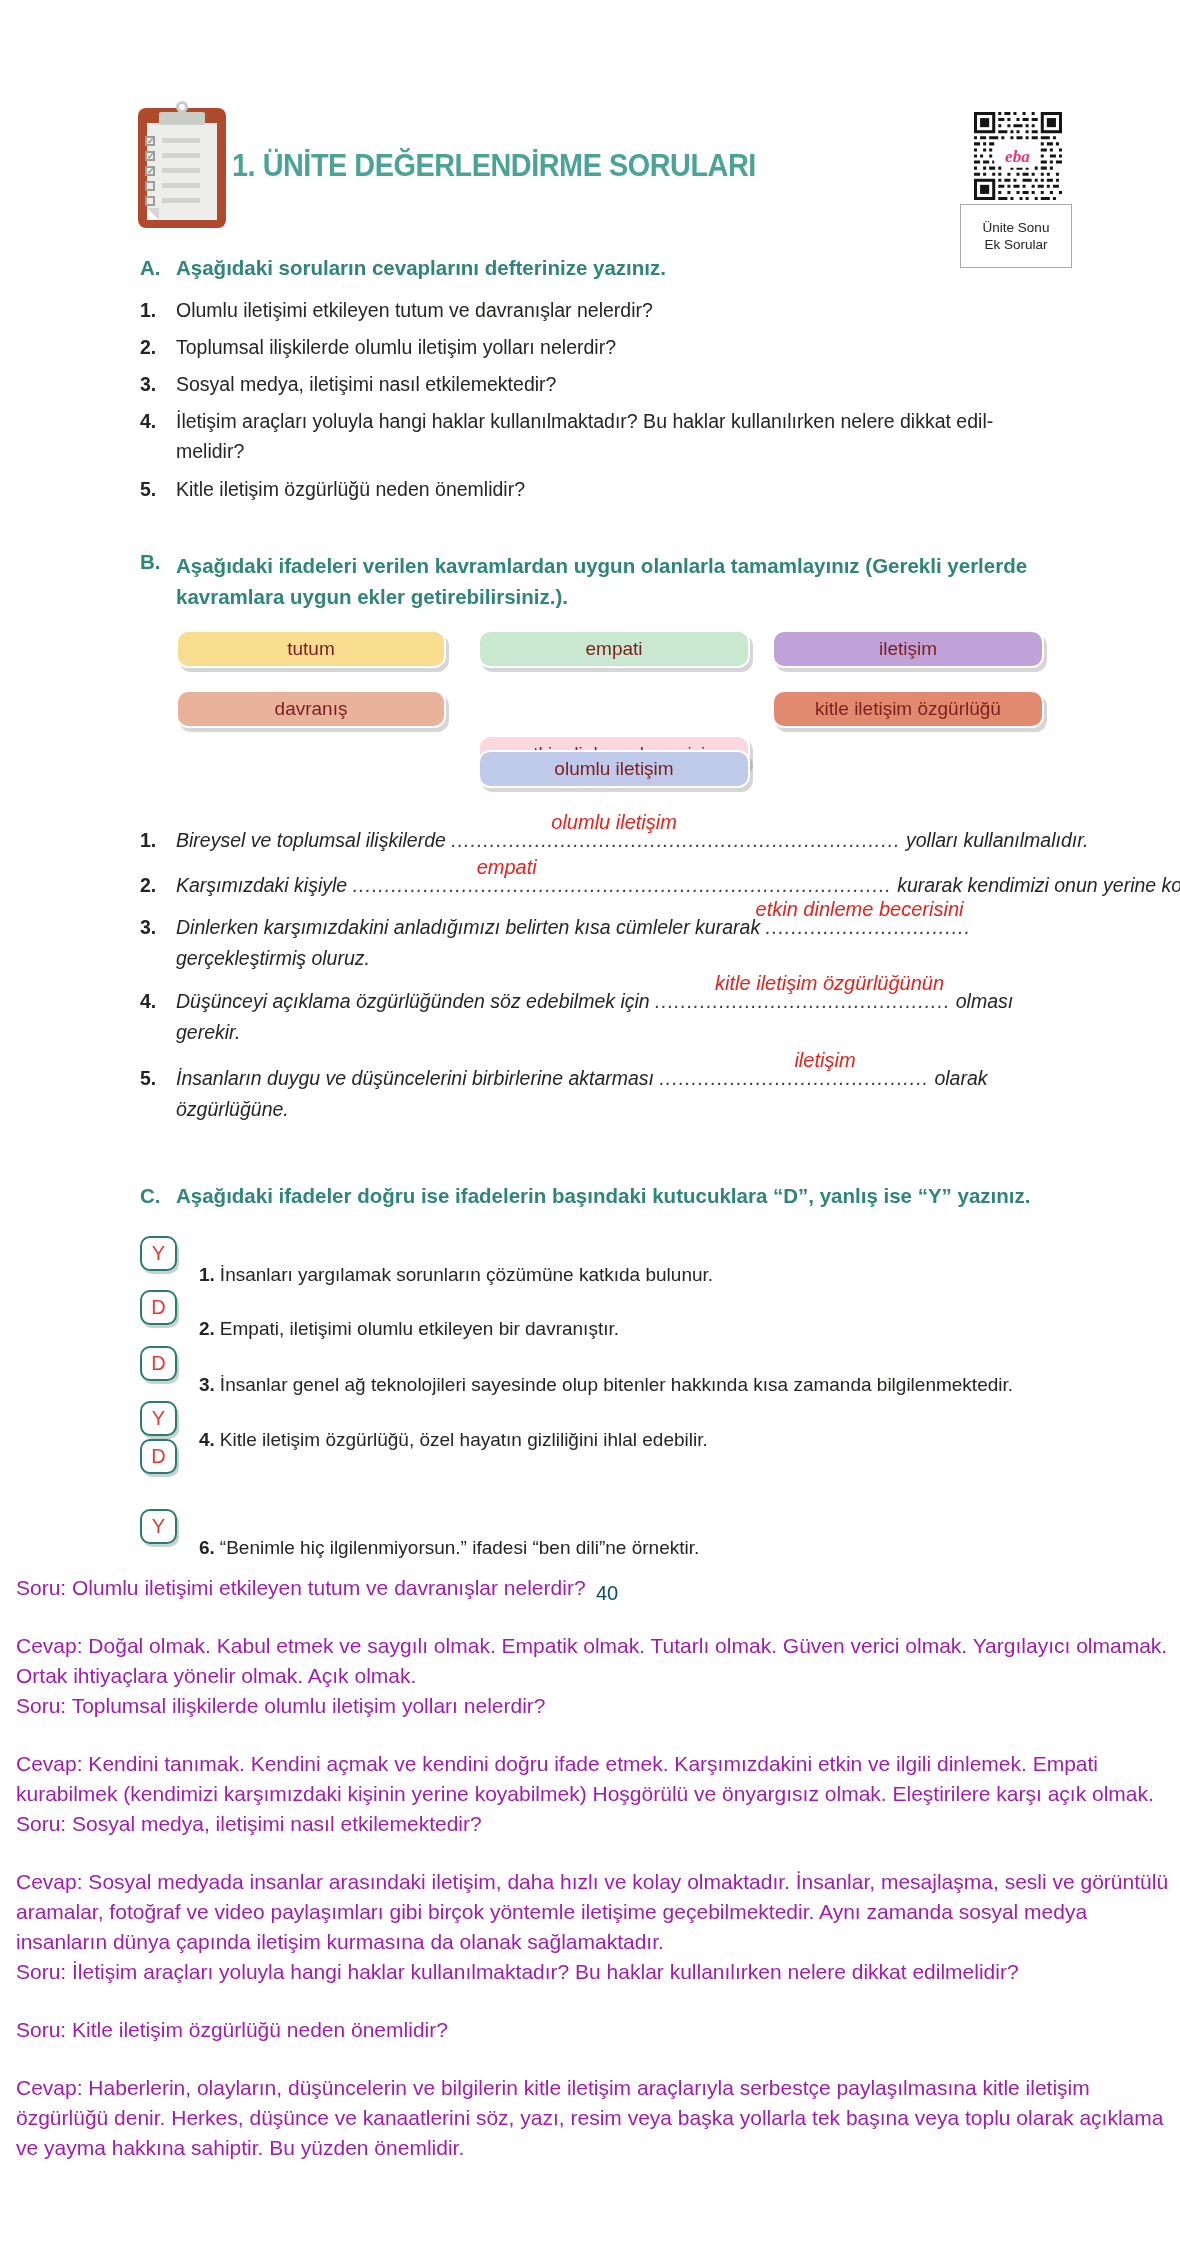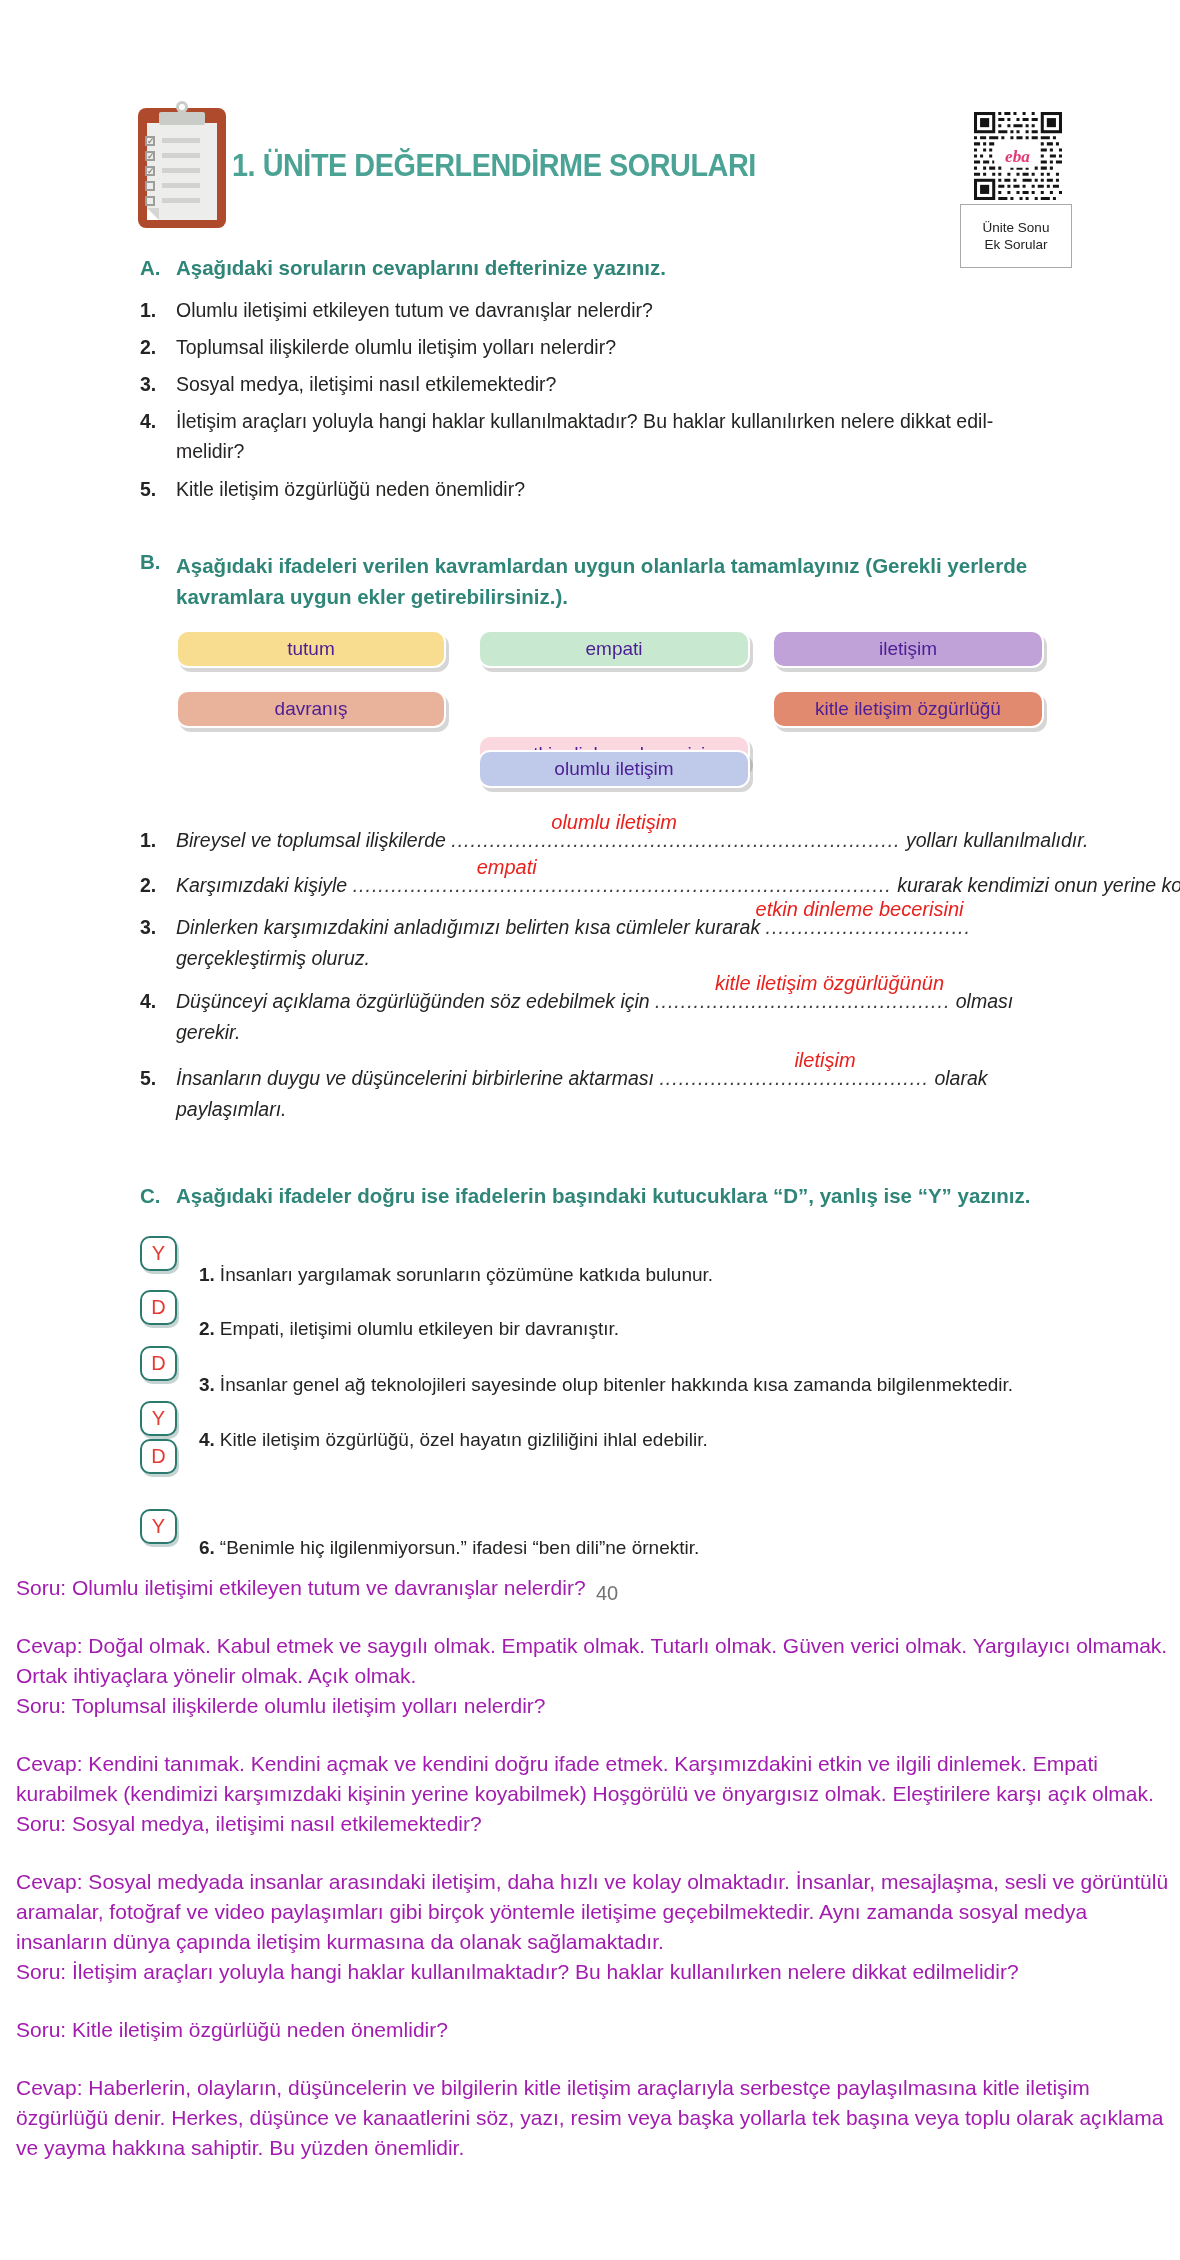--- a/index.html
+++ b/index.html
@@ -39,21 +39,21 @@
   
   .a-items { position:absolute; left:140px; top:296px; width:915px; font-size:19.5px; }
   .a-item { display:flex; margin-bottom:8px; line-height:29px; }
   .num { width:36px; flex:none; font-weight:bold; }
   .a-text { flex:1; }
 
   
   .pills { position:absolute; left:140px; top:622px; width:910px; height:172px; }
   .pill { position:absolute; height:38px; border-radius:12px; border:2px solid #ffffff;
           box-shadow:3px 4px 0 rgba(120,120,120,.30); display:flex; align-items:center;
-          justify-content:center; font-size:19px; color:#4c1d95; }
+          justify-content:center; font-size:19px; color:#7f1d1d; }
   .pill1 { left:36px;  top:8px;   width:270px; background:#f8dc90; }
   .pill2 { left:338px; top:8px;   width:272px; background:#c8e9cf; }
   .pill3 { left:632px; top:8px;   width:272px; background:#c0a2d8; }
   .pill4 { left:36px;  top:68px;  width:270px; background:#e9b29b; }
   .pill5 { left:338px; top:68px;  width:272px; background:#fbd8e0;margin-top:45px; }
   .pill6 { left:632px; top:68px;  width:272px; background:#e28a70; }
   .pill7 { left:338px; top:128px; width:272px; background:#bfc9e9; }
 
   
   .b-items { position:absolute; left:140px; top:795px; width:915px; height:340px; font-size:19.5px; }
@@ -75,21 +75,21 @@
             background:#fff; box-shadow:2px 3px 0 rgba(90,130,125,.35); display:flex;
             align-items:center; justify-content:center; color:#e43a31; font-size:20px; }
   .c-text { margin-left:22px; font-size:19px;margin-top:44px; }
   .c-num { font-weight:bold; margin-right:5px; }
 
   
   .overlay { position:absolute; left:16px; top:1573px; width:1154px; color:#a21caf;
              font-size:21px; line-height:30px; }
   .soru { margin-bottom:28px; }
   .cevap { margin-bottom:0; }
-  .page-num { position:absolute; left:596px; top:1582px; font-size:20px; color:#737373; z-index:0; }
+  .page-num { position:absolute; left:596px; top:1582px; font-size:20px; color:#0c4a6e; z-index:0; }
   .overlay { z-index:1; }
 </style>
 </head>
 <body>
 
 <div class="clipboard">
   <span class="knob"></span>
   <div class="board"></div>
   <div class="paper">
     <span class="fold"></span>
@@ -233,21 +233,21 @@
     <span class="num">4.</span>
     <div class="b-body">
       <span>Düşünceyi açıklama özgürlüğünden söz edebilmek için </span><span class="dots-wrap"><span class="answer">kitle iletişim özgürlüğünün</span><span class="dots">..............................................</span></span><span> olması</span>
       <div class="cont">gerekir.</div>
     </div>
   </div>
   <div class="b-item bi5">
     <span class="num">5.</span>
     <div class="b-body">
       <span>İnsanların duygu ve düşüncelerini birbirlerine aktarması </span><span class="dots-wrap"><span class="answer">iletişim</span><span class="dots">..........................................</span></span><span> olarak</span>
-      <div class="cont">paylaşımları.</div>
+      <div class="cont">özgürlüğüne.</div>
     </div>
   </div>
 </div>
 
 <div class="c-section">
   <div class="sec-header" style="left:0; top:0; width:930px;">
     <span class="sec-letter">C.</span>
     <span>Aşağıdaki ifadeler doğru ise ifadelerin başındaki kutucuklara “D”, yanlış ise “Y” yazınız.</span>
   </div>
   <div class="c-item ci1">

